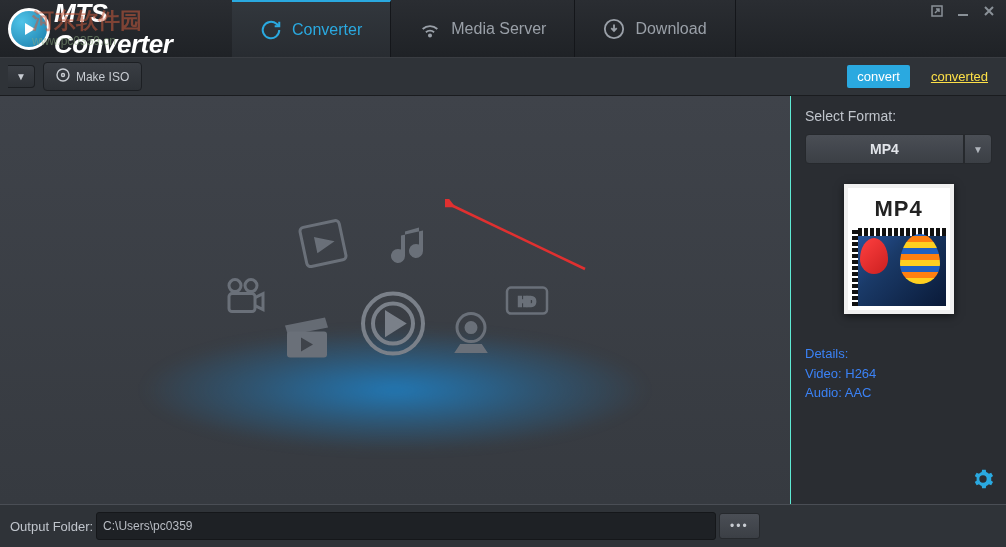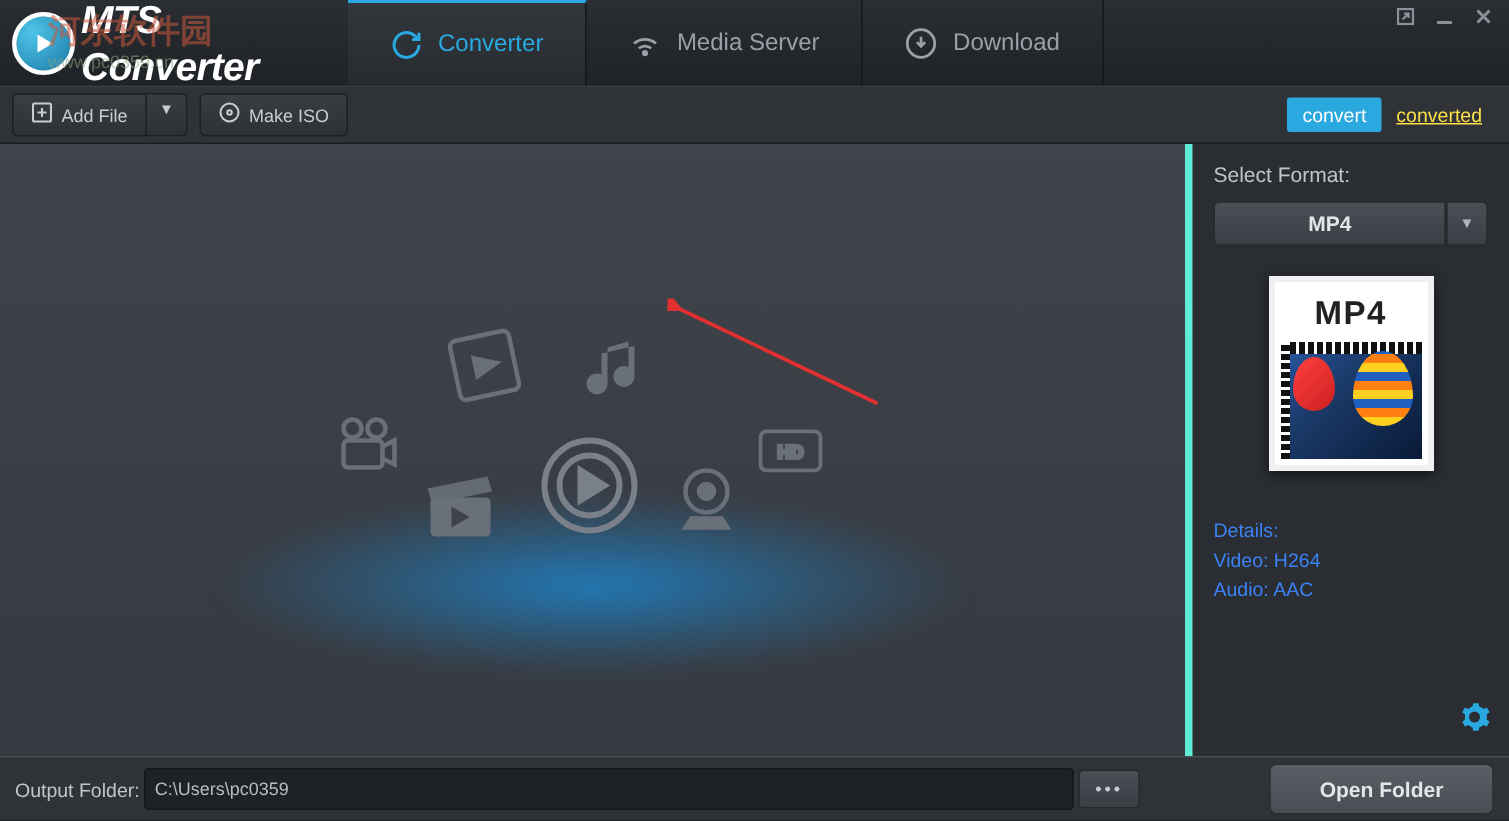--- a/index.html
+++ b/index.html
@@ -111,21 +111,21 @@
   padding: 5px 8px;
   cursor: pointer;
   color: #c8ccd2;
   font-size: 10px;
 }
 .btn.split { border-radius: 4px 0 0 4px; }
 .toolbar-right {
   margin-left: auto;
   display: flex;
   align-items: center;
-  gap: 0;
+  gap: 11px;
 }
 .pill {
   padding: 4px 10px;
   font-size: 13px;
   cursor: pointer;
 }
 .pill.active { background: #2aa9e0; color: #fff; border-radius: 2px; }
 .pill.inactive { color: #fde047; text-decoration: underline; }
 
 .main-area {
@@ -158,21 +158,21 @@
 .arrow-annotation {
   position: absolute;
   left: 445px;
   top: 103px;
   pointer-events: none;
 }
 
 .side-panel {
   flex: 1;
   background: #2a2d32;
-  border-left: 5px solid #5eead4;
+  border-left: 1px solid #5eead4;
   padding: 12px 14px;
   position: relative;
   color: #c0c5cc;
 }
 .side-label { font-size: 14px; margin-bottom: 10px; }
 .format-select {
   display: flex;
   margin-bottom: 20px;
 }
 .format-select-main {
@@ -344,29 +344,20 @@
     <span>
       <svg width="12" height="12" viewBox="0 0 12 12" stroke="#8a9198" stroke-width="2">
           <path d="M2 2l8 8M10 2l-8 8"></path>
         </svg>
     </span>
   </div>
 </div>
 
 <div class="toolbar">
   <div style="display:flex">
-    <div class="btn split">
-      <span>
-        <svg width="14" height="14" viewBox="0 0 14 14" fill="none" stroke="#c8ccd2" stroke-width="1.4">
-            <rect x="1" y="1" width="12" height="12" rx="1"></rect>
-            <path d="M7 4v6M4 7h6"></path>
-          </svg>
-      </span>
-      <span>Add File</span>
-    </div>
     <div class="btn-split-arrow">▼</div>
   </div>
   <div class="btn">
     <span>
       <svg width="14" height="14" viewBox="0 0 14 14" fill="none" stroke="#c8ccd2" stroke-width="1.4">
           <circle cx="7" cy="7" r="6"></circle>
           <circle cx="7" cy="7" r="1.5"></circle>
         </svg>
     </span>
     <span>Make ISO</span>
@@ -471,14 +462,13 @@
           <path d="M12 8a4 4 0 1 0 0 8 4 4 0 0 0 0-8zm9 4c0 .6-.05 1.2-.15 1.75l2.1 1.65-2 3.46-2.5-1a8 8 0 0 1-3 1.75L15 22h-4l-.45-2.4a8 8 0 0 1-3-1.74l-2.5 1-2-3.46 2.1-1.65A9 9 0 0 1 5 12c0-.6.05-1.2.15-1.75L3.05 8.6l2-3.46 2.5 1a8 8 0 0 1 3-1.75L11 2h4l.45 2.4a8 8 0 0 1 3 1.74l2.5-1 2 3.46-2.1 1.65c.1.55.15 1.15.15 1.75z"></path>
         </svg>
     </span>
   </div>
 </div>
 
 <div class="footer">
   <span class="footer-label">Output Folder:</span>
   <input class="footer-input" value="C:\Users\pc0359" style="">
   <div class="browse-btn">•••</div>
-  <div class="open-folder-btn">Open Folder</div>
 </div>
 
 </body></html>

